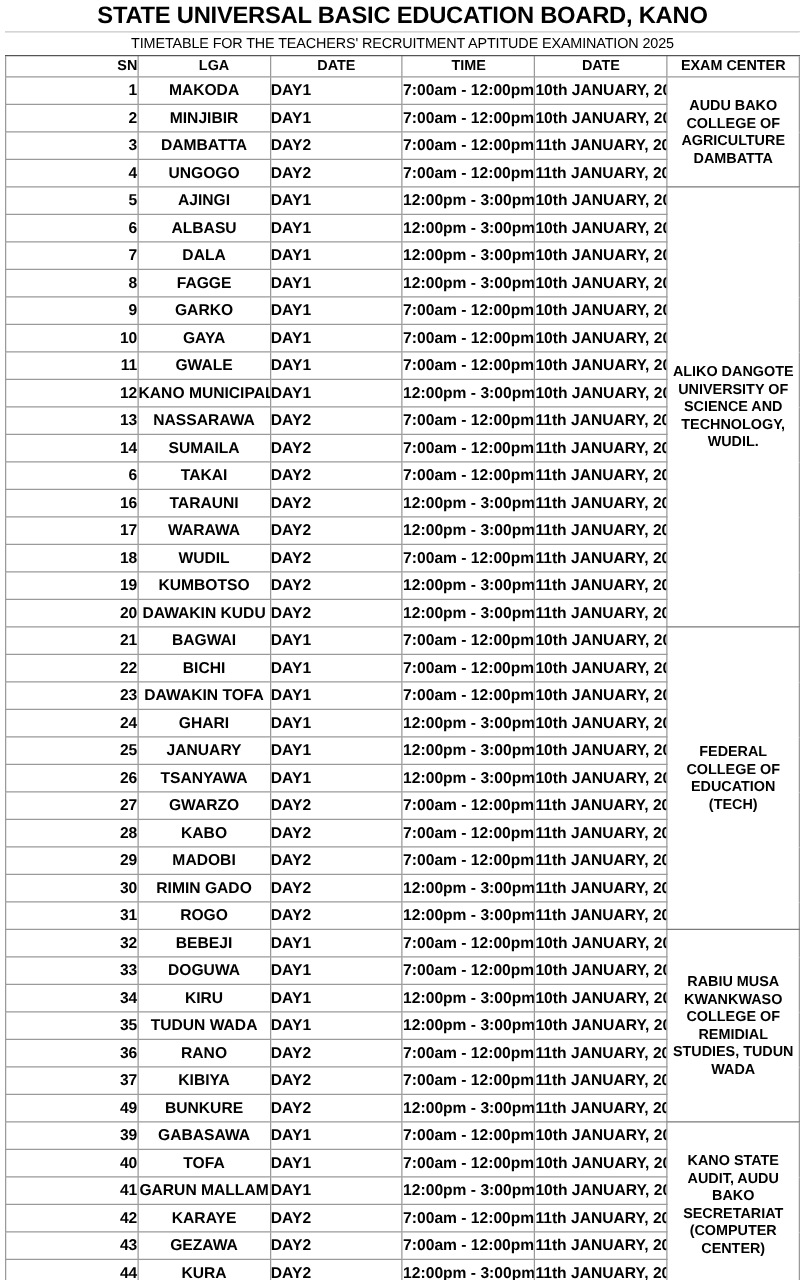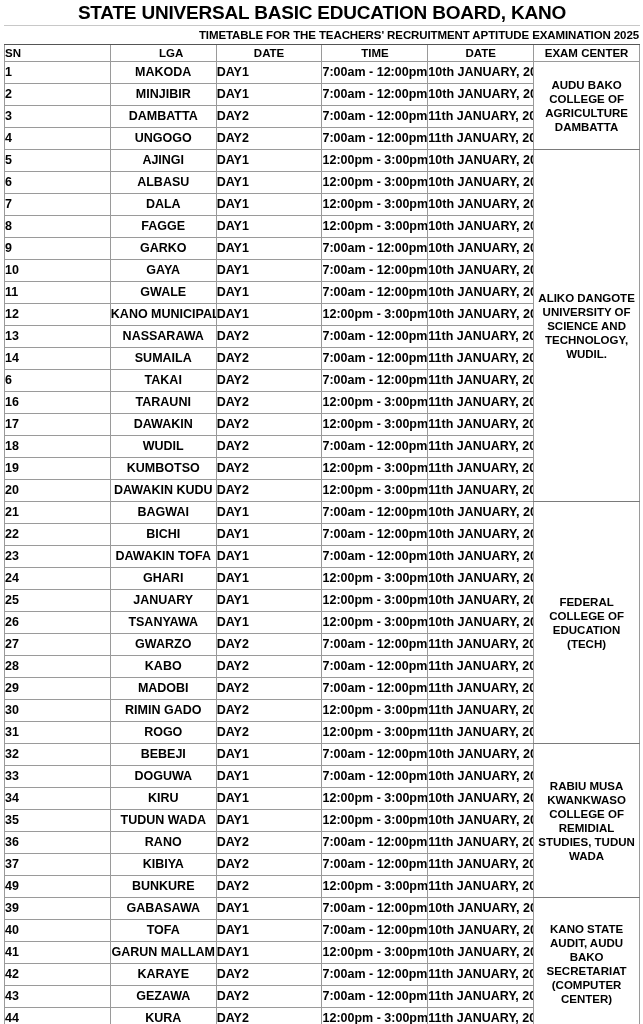--- a/index.html
+++ b/index.html
@@ -45,23 +45,23 @@
     font-weight: bold;
     letter-spacing: -0.2px;
     border-left: 1px solid #ffffff !important;
     border-right: 1px solid #ffffff !important;
     border-top: 1px solid #ffffff !important;
     border-bottom: 1px solid #c8c8c8 !important;
     line-height: 24px;
   }
   .subtitle-cell {
     height: 18px;
-    text-align: right;
+    text-align: center;
     font-size: 11.5px;
-    font-weight: bold;
+    font-weight: normal;
     letter-spacing: -0.1px;
     border-left: 1px solid #ffffff !important;
     border-right: 1px solid #ffffff !important;
     border-top: 1px solid #c8c8c8 !important;
     border-bottom: 1px solid #555555 !important;
     line-height: 18px;
   }
   
   .hdr td {
     height: 16px;
@@ -72,21 +72,21 @@
     border-top: 1px solid #555555;
     border-bottom: 1px solid #555555;
   }
   
   .row td {
     height: 21px;
     font-size: 12.5px;
     font-weight: bold;
     line-height: 21px;
   }
-  td.c-sn   { width: 38px;  text-align: left; }
+  td.c-sn   { width: 38px;  text-align: right; }
   td.c-lga  { width: 107px; text-align: center;  padding-left: 4px; }
   td.c-day  { width: 97px;  text-align: left;  padding-left: 4px; }
   td.c-time { width: 118px; text-align: left;  padding-left: 4px; }
   td.c-date { width: 164px; text-align: left;  padding-left: 4px; }
   td.c-ctr  { width: 110px; }
 
   td.c-ctr.center-cell {
     text-align: center;
     font-size: 11.5px;
     font-weight: bold;
@@ -228,21 +228,21 @@
         </tr>
         <tr class="row">
           <td class="c-sn">16</td>
           <td class="c-lga">TARAUNI</td>
           <td class="c-day">DAY2</td>
           <td class="c-time">12:00pm - 3:00pm</td>
           <td class="c-date">11th JANUARY, 2026</td>
         </tr>
         <tr class="row">
           <td class="c-sn">17</td>
-          <td class="c-lga">DAWAKIN</td>
+          <td class="c-lga">WARAWA</td>
           <td class="c-day">DAY2</td>
           <td class="c-time">12:00pm - 3:00pm</td>
           <td class="c-date">11th JANUARY, 2026</td>
         </tr>
         <tr class="row">
           <td class="c-sn">18</td>
           <td class="c-lga">WUDIL</td>
           <td class="c-day">DAY2</td>
           <td class="c-time">7:00am - 12:00pm</td>
           <td class="c-date">11th JANUARY, 2026</td>

